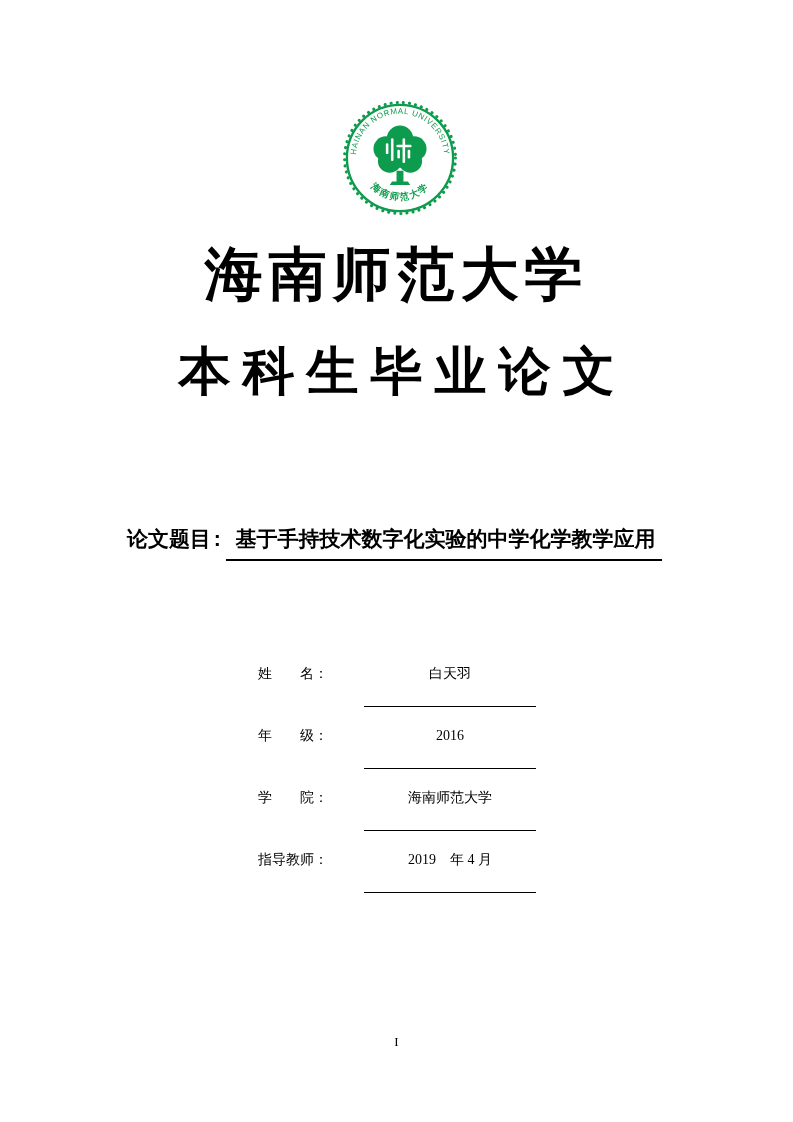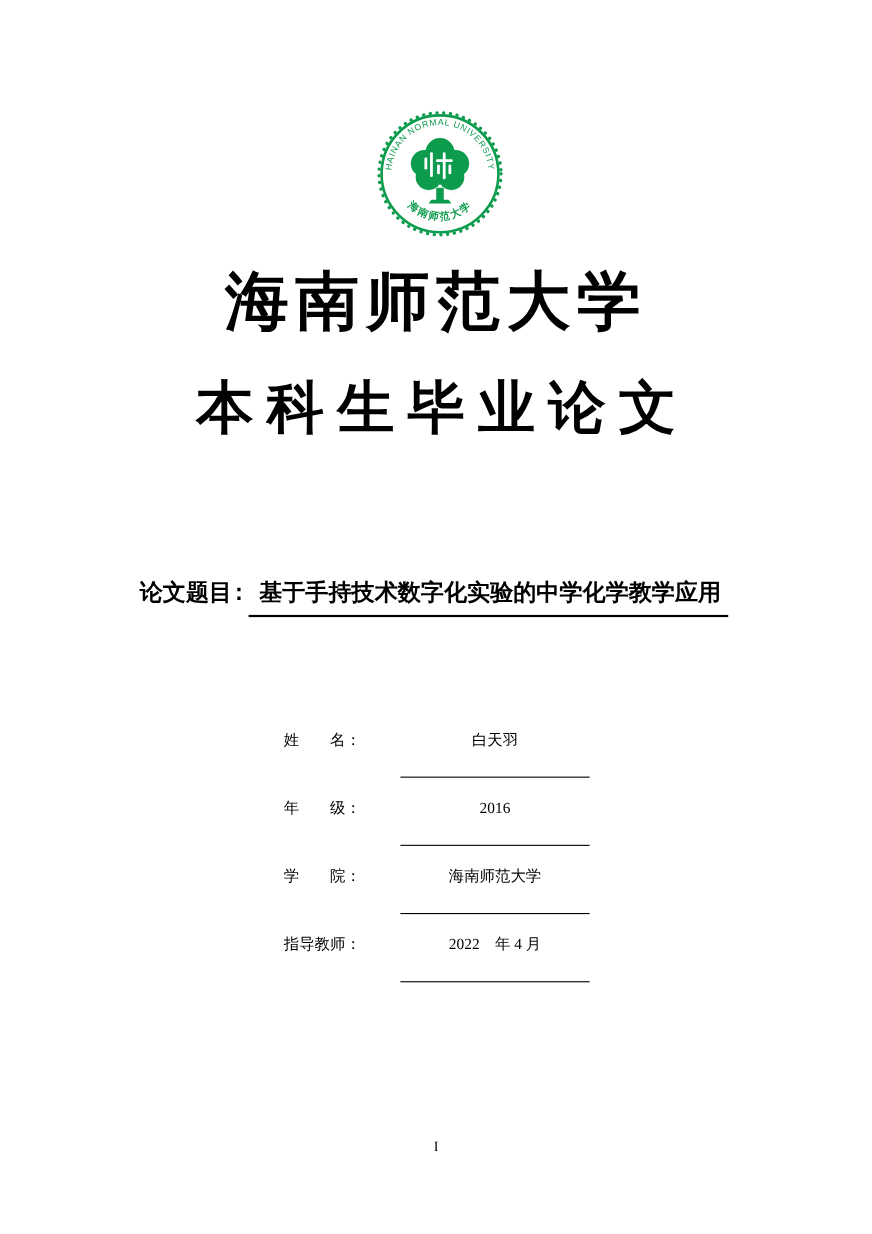--- a/index.html
+++ b/index.html
@@ -151,19 +151,19 @@
     <div class="form-row">
       <span class="f-label">年　　级：</span>
       <span class="f-value">2016</span>
     </div>
     <div class="form-row">
       <span class="f-label">学　　院：</span>
       <span class="f-value">海南师范大学</span>
     </div>
     <div class="form-row">
       <span class="f-label">指导教师：</span>
-      <span class="f-value">2022　年 4 月</span>
+      <span class="f-value">2019　年 4 月</span>
     </div>
   </div>
 
   <div class="page-num">I</div>
 
 </div>
 
 </body></html>

